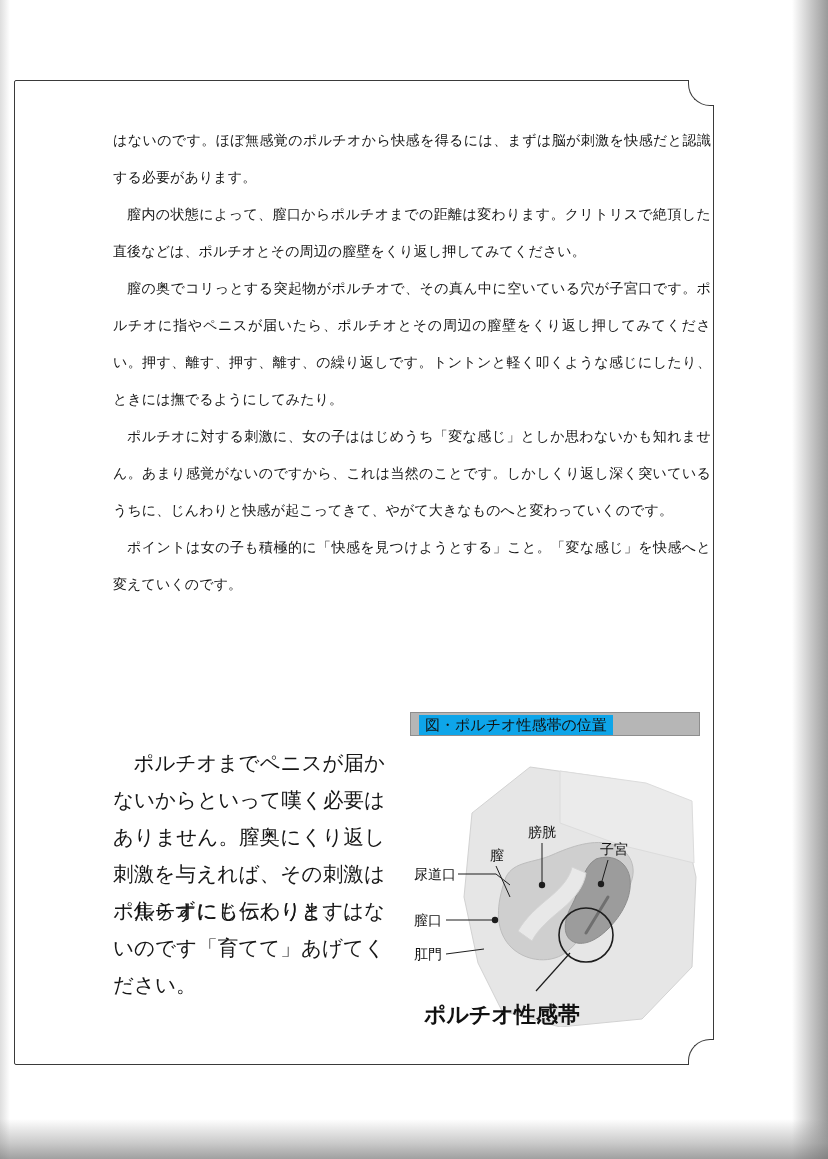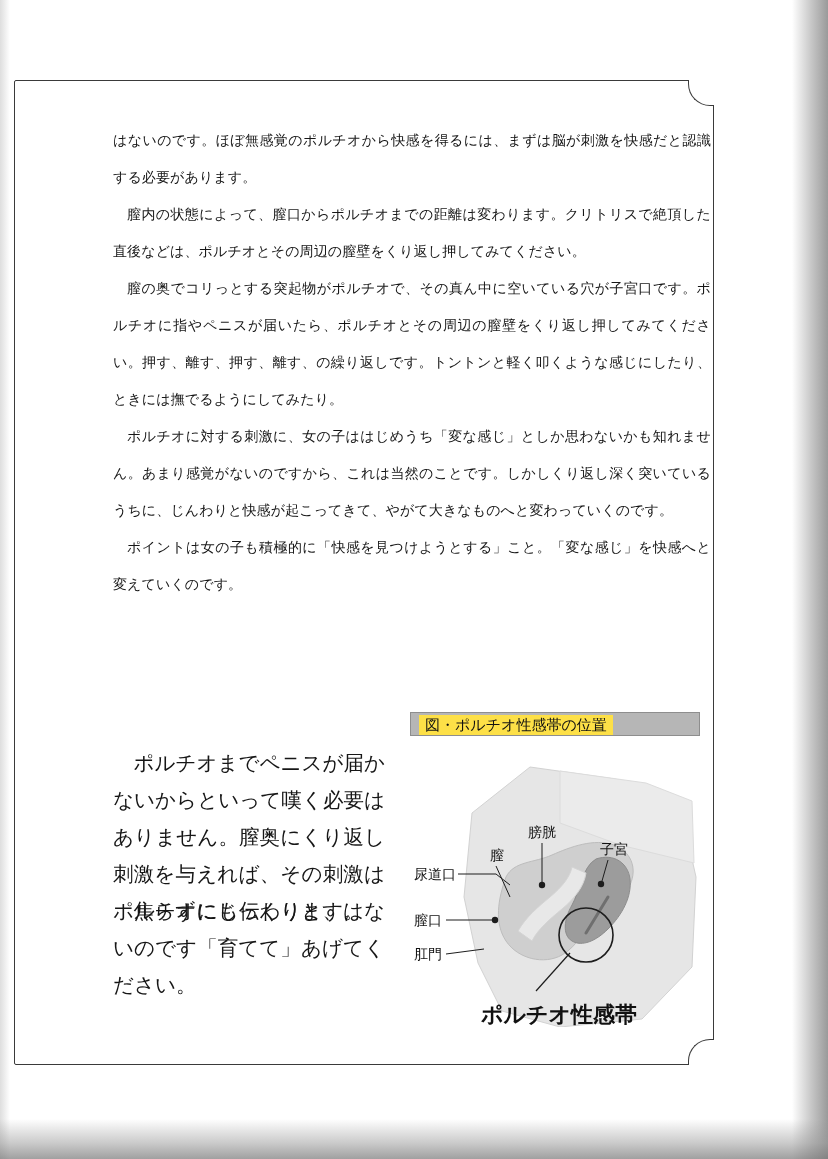--- a/index.html
+++ b/index.html
@@ -135,37 +135,36 @@
     border: 1px solid #8e8e8e;
     box-sizing: border-box;
   }
   .fig-caption-bar span {
     position: absolute;
     left: 8px;
     top: 2px;
     font-size: 15px;
     line-height: 20px;
     color: #111111;
-    background: #fde047;
+    background: #0ea5e9;
     padding: 0 6px;
     white-space: nowrap;
   }
   .fig-svg-wrap {
     position: absolute;
     left: 0;
     top: 15px;
     width: 300px;
     height: 300px;
   }
   .fig-title {
     position: absolute;
     left: 14px;
     top: 288px;
     width: 270px;
-    text-align: center;
     font-size: 22px;
     font-weight: bold;
     color: #111111;
     font-family: Liberation Mono, monospace;
   }
 
   svg text {
     font-family: "Liberation Sans", sans-serif;
   }
 </style>

